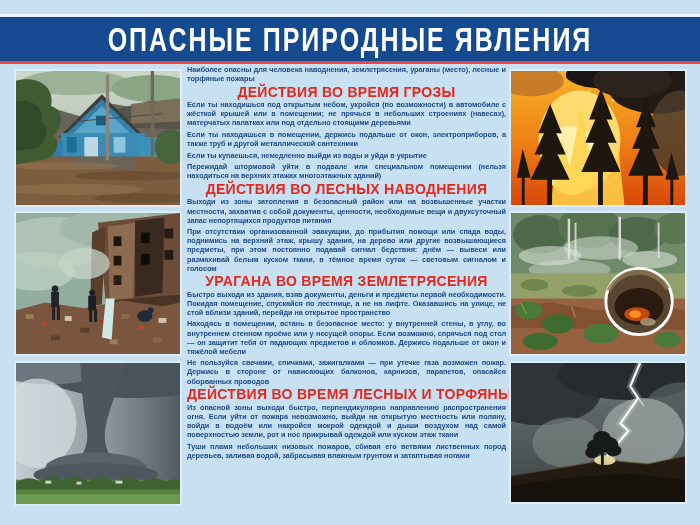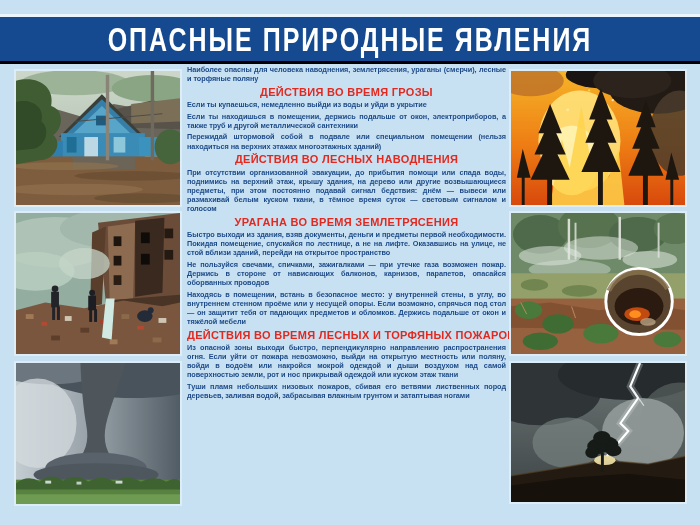--- a/index.html
+++ b/index.html
@@ -4,21 +4,21 @@
 <style>
   html,body{margin:0;padding:0;}
   .poster{
     position:relative;width:700px;height:525px;
     background:#c7e1f3;overflow:hidden;
     font-family:"Liberation Sans",sans-serif;
   }
   .band{
     position:absolute;left:0;top:14px;width:700px;height:50px;
     background:#154a91;box-sizing:border-box;
-    border-top:3px solid #e9f4fb;border-bottom:3px solid #000000;
+    border-top:3px solid #e9f4fb;border-bottom:3px solid #ef4444;
     display:flex;align-items:center;justify-content:center;
   }
   .band h1{
     margin:0;color:#ffffff;font-size:25px;font-weight:bold;
     letter-spacing:2px;white-space:nowrap;
     transform:scaleY(1.3);transform-origin:center;
   }
   .photo{
     position:absolute;box-sizing:border-box;
     border:2px solid #ddedf8;background:#9ab;
@@ -31,21 +31,21 @@
   #ph-peat     {left:509px;top:211px;width:178px;height:145px;}
   #ph-light    {left:509px;top:361px;width:178px;height:143px;}
   .textcol{
     position:absolute;left:187px;top:65px;width:319px;
   }
   .textcol p{
     color:#1d4a88;font-size:7.3px;line-height:9.1px;font-weight:bold;
     text-align:justify;margin:0 0 2.5px;letter-spacing:-0.05px;
   }
   .textcol h2.sec{
-    color:#e4281e;font-size:11px;line-height:12px;font-weight:bold;
+    color:#e4281e;font-size:14px;line-height:12px;font-weight:bold;
     text-align:center;margin:1.5px 0 2.5px;letter-spacing:0.3px;
     white-space:nowrap;
   }
 </style>
 </head>
 <body>
 
 <div class="poster">
 
   <div class="band">
@@ -156,35 +156,37 @@
       <rect x="0" y="120" width="168" height="25" fill="#57823f"></rect>
       <path d="M0,124 Q12,114 24,122 Q36,112 48,121 Q62,113 74,122 Q88,114 100,122 Q114,114 128,122 Q142,115 154,122 Q162,117 168,121 L168,130 L0,130 Z" fill="#3e6230"></path>
       <rect x="30" y="121" width="6" height="3" fill="#cdd6cf"></rect>
       <rect x="62" y="122" width="5" height="3" fill="#c2ccc4"></rect>
       <rect x="102" y="121" width="7" height="3" fill="#cdd6cf"></rect>
       <rect x="0" y="135" width="168" height="10" fill="#6f9a52"></rect>
     </svg>
   </figure>
 
   <div class="textcol">
-    <p>Наиболее опасны для человека наводнения, землетрясения, ураганы (смерчи), лесные и торфяные поляну</p>
+    <p>Наиболее опасны для человека наводнения, землетрясения, ураганы (место), лесные и торфяные пожары</p>
 
     <h2 class="sec">ДЕЙСТВИЯ ВО ВРЕМЯ ГРОЗЫ</h2>
+    <p>Если ты находишься под открытым небом, укройся (по возможности) в автомобиле с жёсткой крышей или в помещении; не прячься в небольших строениях (навесах), матерчатых палатках или под отдельно стоящими деревьями</p>
+    <p>Если ты находишься в помещении, держись подальше от окон, электроприборов, а также труб и другой металлической сантехники</p>
     <p>Если ты купаешься, немедленно выйди из воды и уйди в укрытие</p>
-    <p>Если ты находишься в помещении, держись подальше от окон, электроприборов, а также труб и другой металлической сантехники</p>
-
-    <p>Пережидай штормовой собой в подвале или специальном помещении (нельзя находиться на верхних этажах многоэтажных зданий)</p>
+
+    <p>Пережидай штормовой уйти в подвале или специальном помещении (нельзя находиться на верхних этажах многоэтажных зданий)</p>
 
     <h2 class="sec">ДЕЙСТВИЯ ВО ЛЕСНЫХ НАВОДНЕНИЯ</h2>
+    <p>Выходи из зоны затопления в безопасный район или на возвышенные участки местности, захватив с собой документы, ценности, необходимые вещи и двухсуточный запас непортящихся продуктов питания</p>
     <p>При отсутствии организованной эвакуации, до прибытия помощи или спада воды, поднимись на верхний этаж, крышу здания, на дерево или другие возвышающиеся предметы, при этом постоянно подавай сигнал бедствия: днём — вывеси или размахивай белым куском ткани, в тёмное время суток — световым сигналом и голосом</p>
 
     <h2 class="sec">УРАГАНА ВО ВРЕМЯ ЗЕМЛЕТРЯСЕНИЯ</h2>
     <p>Быстро выходи из здания, взяв документы, деньги и предметы первой необходимости. Покидая помещение, спускайся по лестнице, а не на лифте. Оказавшись на улице, не стой вблизи зданий, перейди на открытое пространство</p>
+    <p>Находясь в помещении, встань в безопасное место: у внутренней стены, в углу, во внутреннем стенном проёме или у несущей опоры. Если возможно, спрячься под стол — он защитит тебя от падающих предметов и обломков. Держись подальше от окон и тяжёлой мебели</p>
     <p>Не пользуйся свечами, спичками, зажигалками — при утечке газа возможен пожар. Держись в стороне от нависающих балконов, карнизов, парапетов, опасайся оборванных проводов</p>
-    <p>Находясь в помещении, встань в безопасное место: у внутренней стены, в углу, во внутреннем стенном проёме или у несущей опоры. Если возможно, спрячься под стол — он защитит тебя от падающих предметов и обломков. Держись подальше от окон и тяжёлой мебели</p>
 
     <h2 class="sec">ДЕЙСТВИЯ ВО ВРЕМЯ ЛЕСНЫХ И ТОРФЯНЫХ ПОЖАРОВ</h2>
     <p>Из опасной зоны выходи быстро, перпендикулярно направлению распространения огня. Если уйти от пожара невозможно, выйди на открытую местность или поляну, войди в водоём или накройся мокрой одеждой и дыши воздухом над самой поверхностью земли, рот и нос прикрывай одеждой или куском этаж ткани</p>
     <p>Туши пламя небольших низовых пожаров, сбивая его ветвями лиственных пород деревьев, заливая водой, забрасывая влажным грунтом и затаптывая ногами</p>
   </div>
 
   <figure class="photo" id="ph-fire" style="margin:0">
     <svg viewBox="0 0 178 138" preserveAspectRatio="none">
       <defs>
         <linearGradient id="fireg" x1="0" y1="0" x2="0" y2="1">

